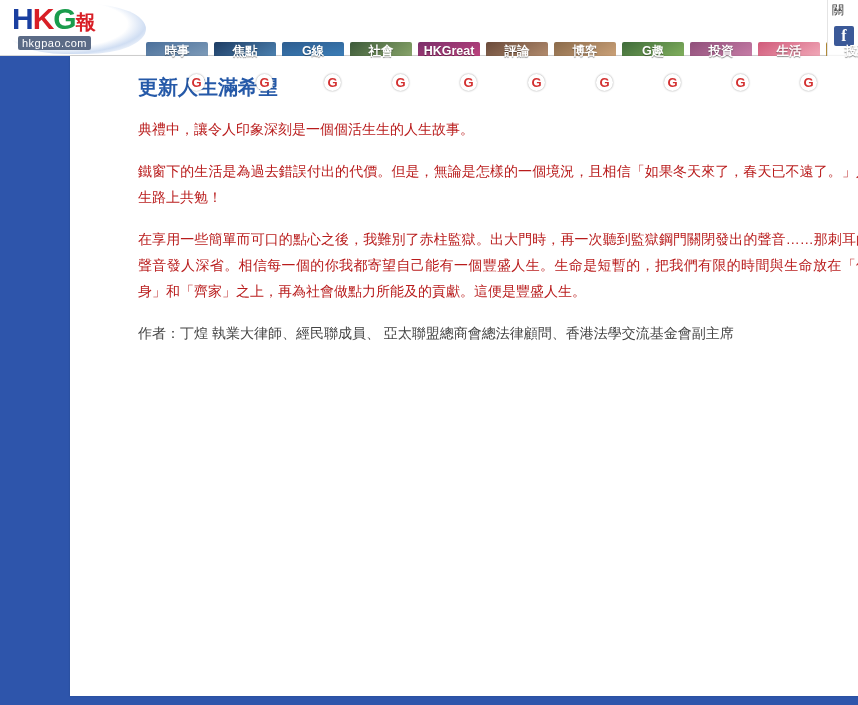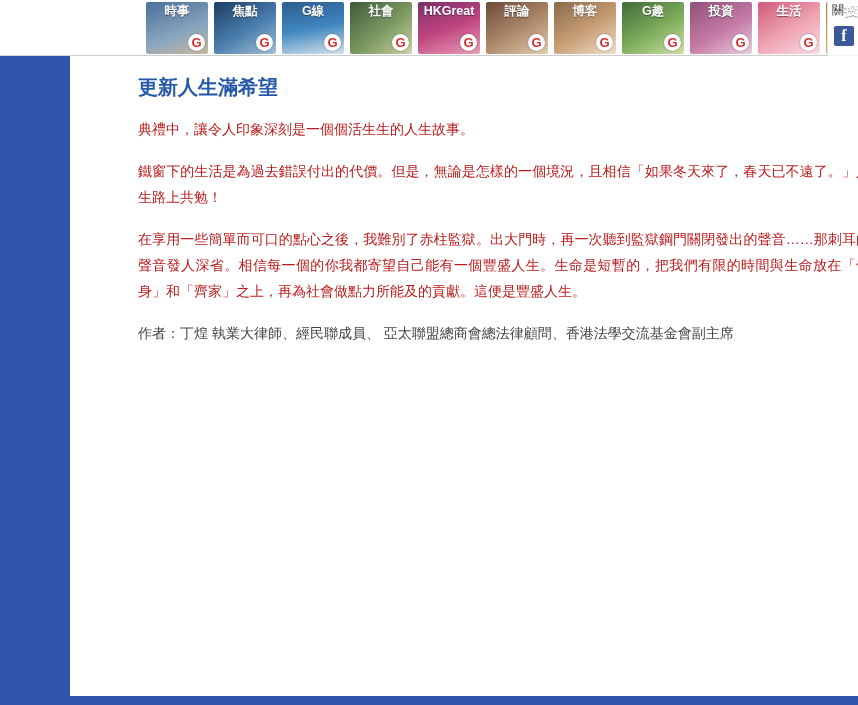--- a/index.html
+++ b/index.html
@@ -68,20 +68,21 @@
     left: 146px; top: 2px;
     display: flex;
     gap: 6px;
   }
   .navcell {
     position: relative;
     width: 62px;
     height: 52px;
     border-radius: 2px;
     overflow: hidden;
+    margin-top: 40px;
   }
   .navcell .label {
     position: absolute;
     top: 0; left: 0; right: 0;
     height: 18px;
     line-height: 18px;
     text-align: center;
     font-size: 12.5px;
     font-weight: bold;
     color: #ffffff;
@@ -167,20 +168,27 @@
   }
   .article p.byline { color: #444444; }
 </style>
 </head>
 <body>
 
 <div id="page">
 
   <div class="topbar">
 
+    <div class="logo">
+      <div class="logo-swoosh"></div>
+      <div class="logo-text">
+        <span class="b">H</span><span class="k">K</span><span class="g">G</span><span class="news">報</span>
+      </div>
+      <div class="logo-sub">hkgpao.com</div>
+    </div>
 
     <div class="navitems">
 
       <div class="navcell">
         <div class="photo" style="background:linear-gradient(160deg,#4a6f9a,#8aa6c0 60%,#c9b89a);"></div>
         <div class="label">時事</div>
         <div class="gball">G</div>
       </div>
 
       <div class="navcell">

